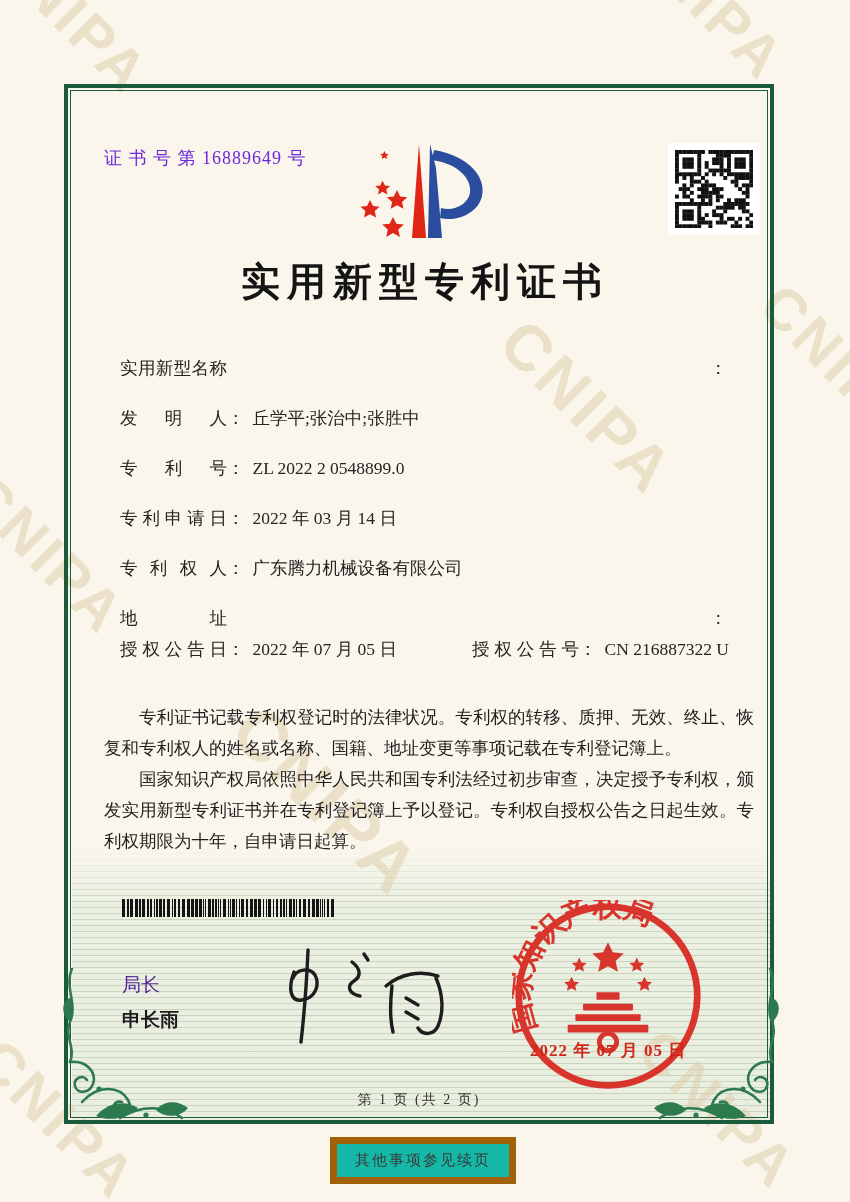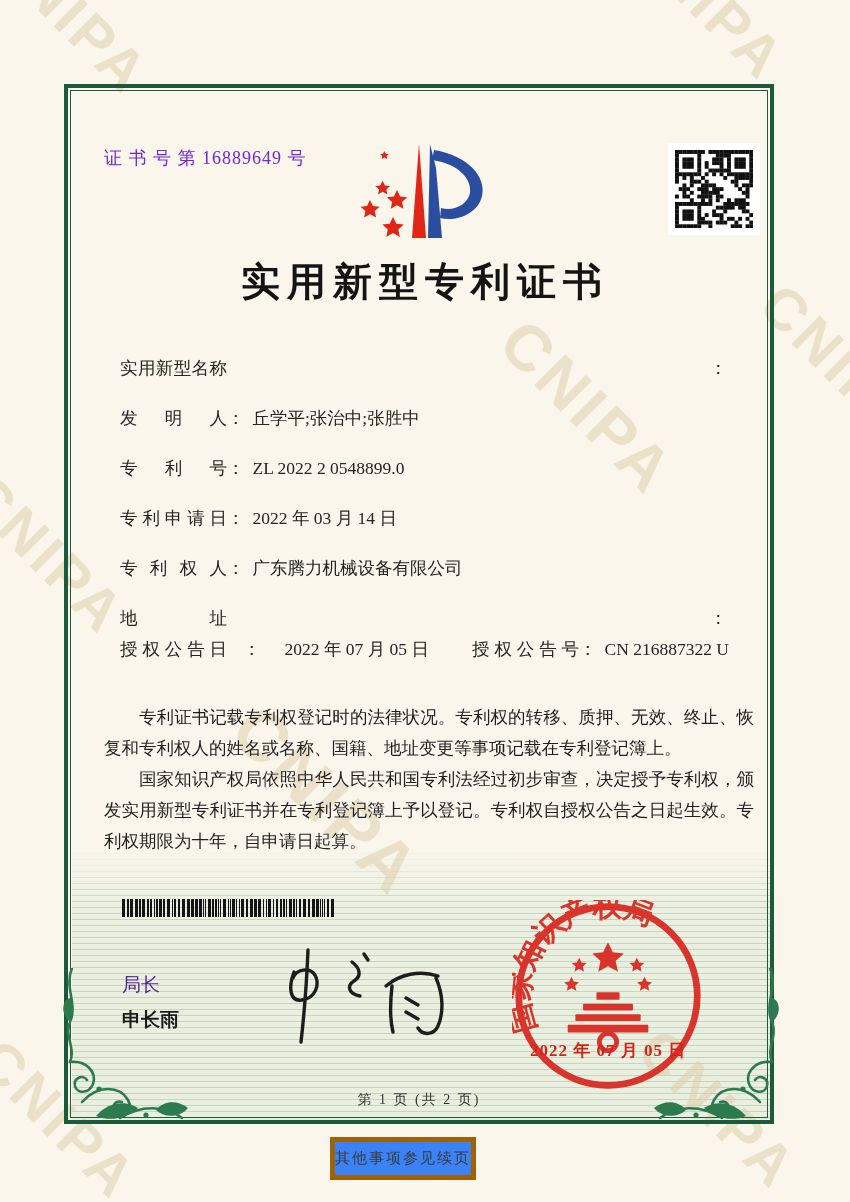--- a/index.html
+++ b/index.html
@@ -47,37 +47,37 @@
   .fields { position:absolute; left:120px; top:355px; width:615px; font-size:17.5px; }
   .field-row { display:flex; line-height:26px; margin-bottom:24px;justify-content:space-between; }
   .field-row.address { margin-bottom:5px; }
   .field-label {
     display:inline-block; width:107px; flex:0 0 107px;
     text-align:justify; text-align-last:justify; word-break:keep-all;
   }
   .field-colon { flex:0 0 auto; margin-right:8px; }
   .field-value { flex:1 1 auto; }
   .grant-row { display:flex; line-height:26px; }
-  .grant-left { width:352px; display:flex; flex:0 0 352px;gap:16px; }
+  .grant-left { width:352px; display:flex; flex:0 0 352px; }
   .grant-right { display:flex; flex:1 1 auto; }
   .paragraphs { position:absolute; left:104px; top:702px; width:650px; font-size:17.5px; line-height:31px; text-align:justify; color:#1f1f1f; }
   .paragraphs p { text-indent:2em; }
   .barcode { position:absolute; left:122px; top:899px; }
   .signature-svg { position:absolute; left:252px; top:944px; }
   .sig-title { position:absolute; left:122px; top:972px; font-size:19px; font-family:"Liberation Sans","DejaVu Sans",sans-serif; color:#4c1d95; }
   .sig-name  { position:absolute; left:122px; top:1007px; font-size:19px; font-family:"Liberation Sans","DejaVu Sans",sans-serif; color:#1c1c1c;font-weight:bold; }
   .seal { position:absolute; left:512px; top:900px; width:192px; height:192px; mix-blend-mode:multiply; opacity:0.93; }
   .seal-date {
     position:absolute; left:530px; top:1039px; width:180px; text-align:left;
     color:#cf2418; font-size:17px; letter-spacing:1px; z-index:5; font-weight:bold;
   }
   .page-info { position:absolute; left:64px; top:1091px; width:710px; text-align:center; font-size:14px; letter-spacing:2px; color:#333; }
   .continuation {
     position:absolute; left:330px; top:1137px; z-index:6;
-    background:#3b82f6; border:5px solid #a16207; padding:7px 0;
+    background:#14b8a6; border:7px solid #a16207; padding:7px 18px;
     font-size:15px; color:#3a3a3a; letter-spacing:2px;
   }
 </style>
 </head>
 <body>
 
 <div class="page">
 
   <span class="wm" style="left:-28px; top:-20px; font-size:58px;">CNIPA</span>
   <span class="wm" style="left:608px; top:-34px; font-size:58px;">CNIPA</span>

